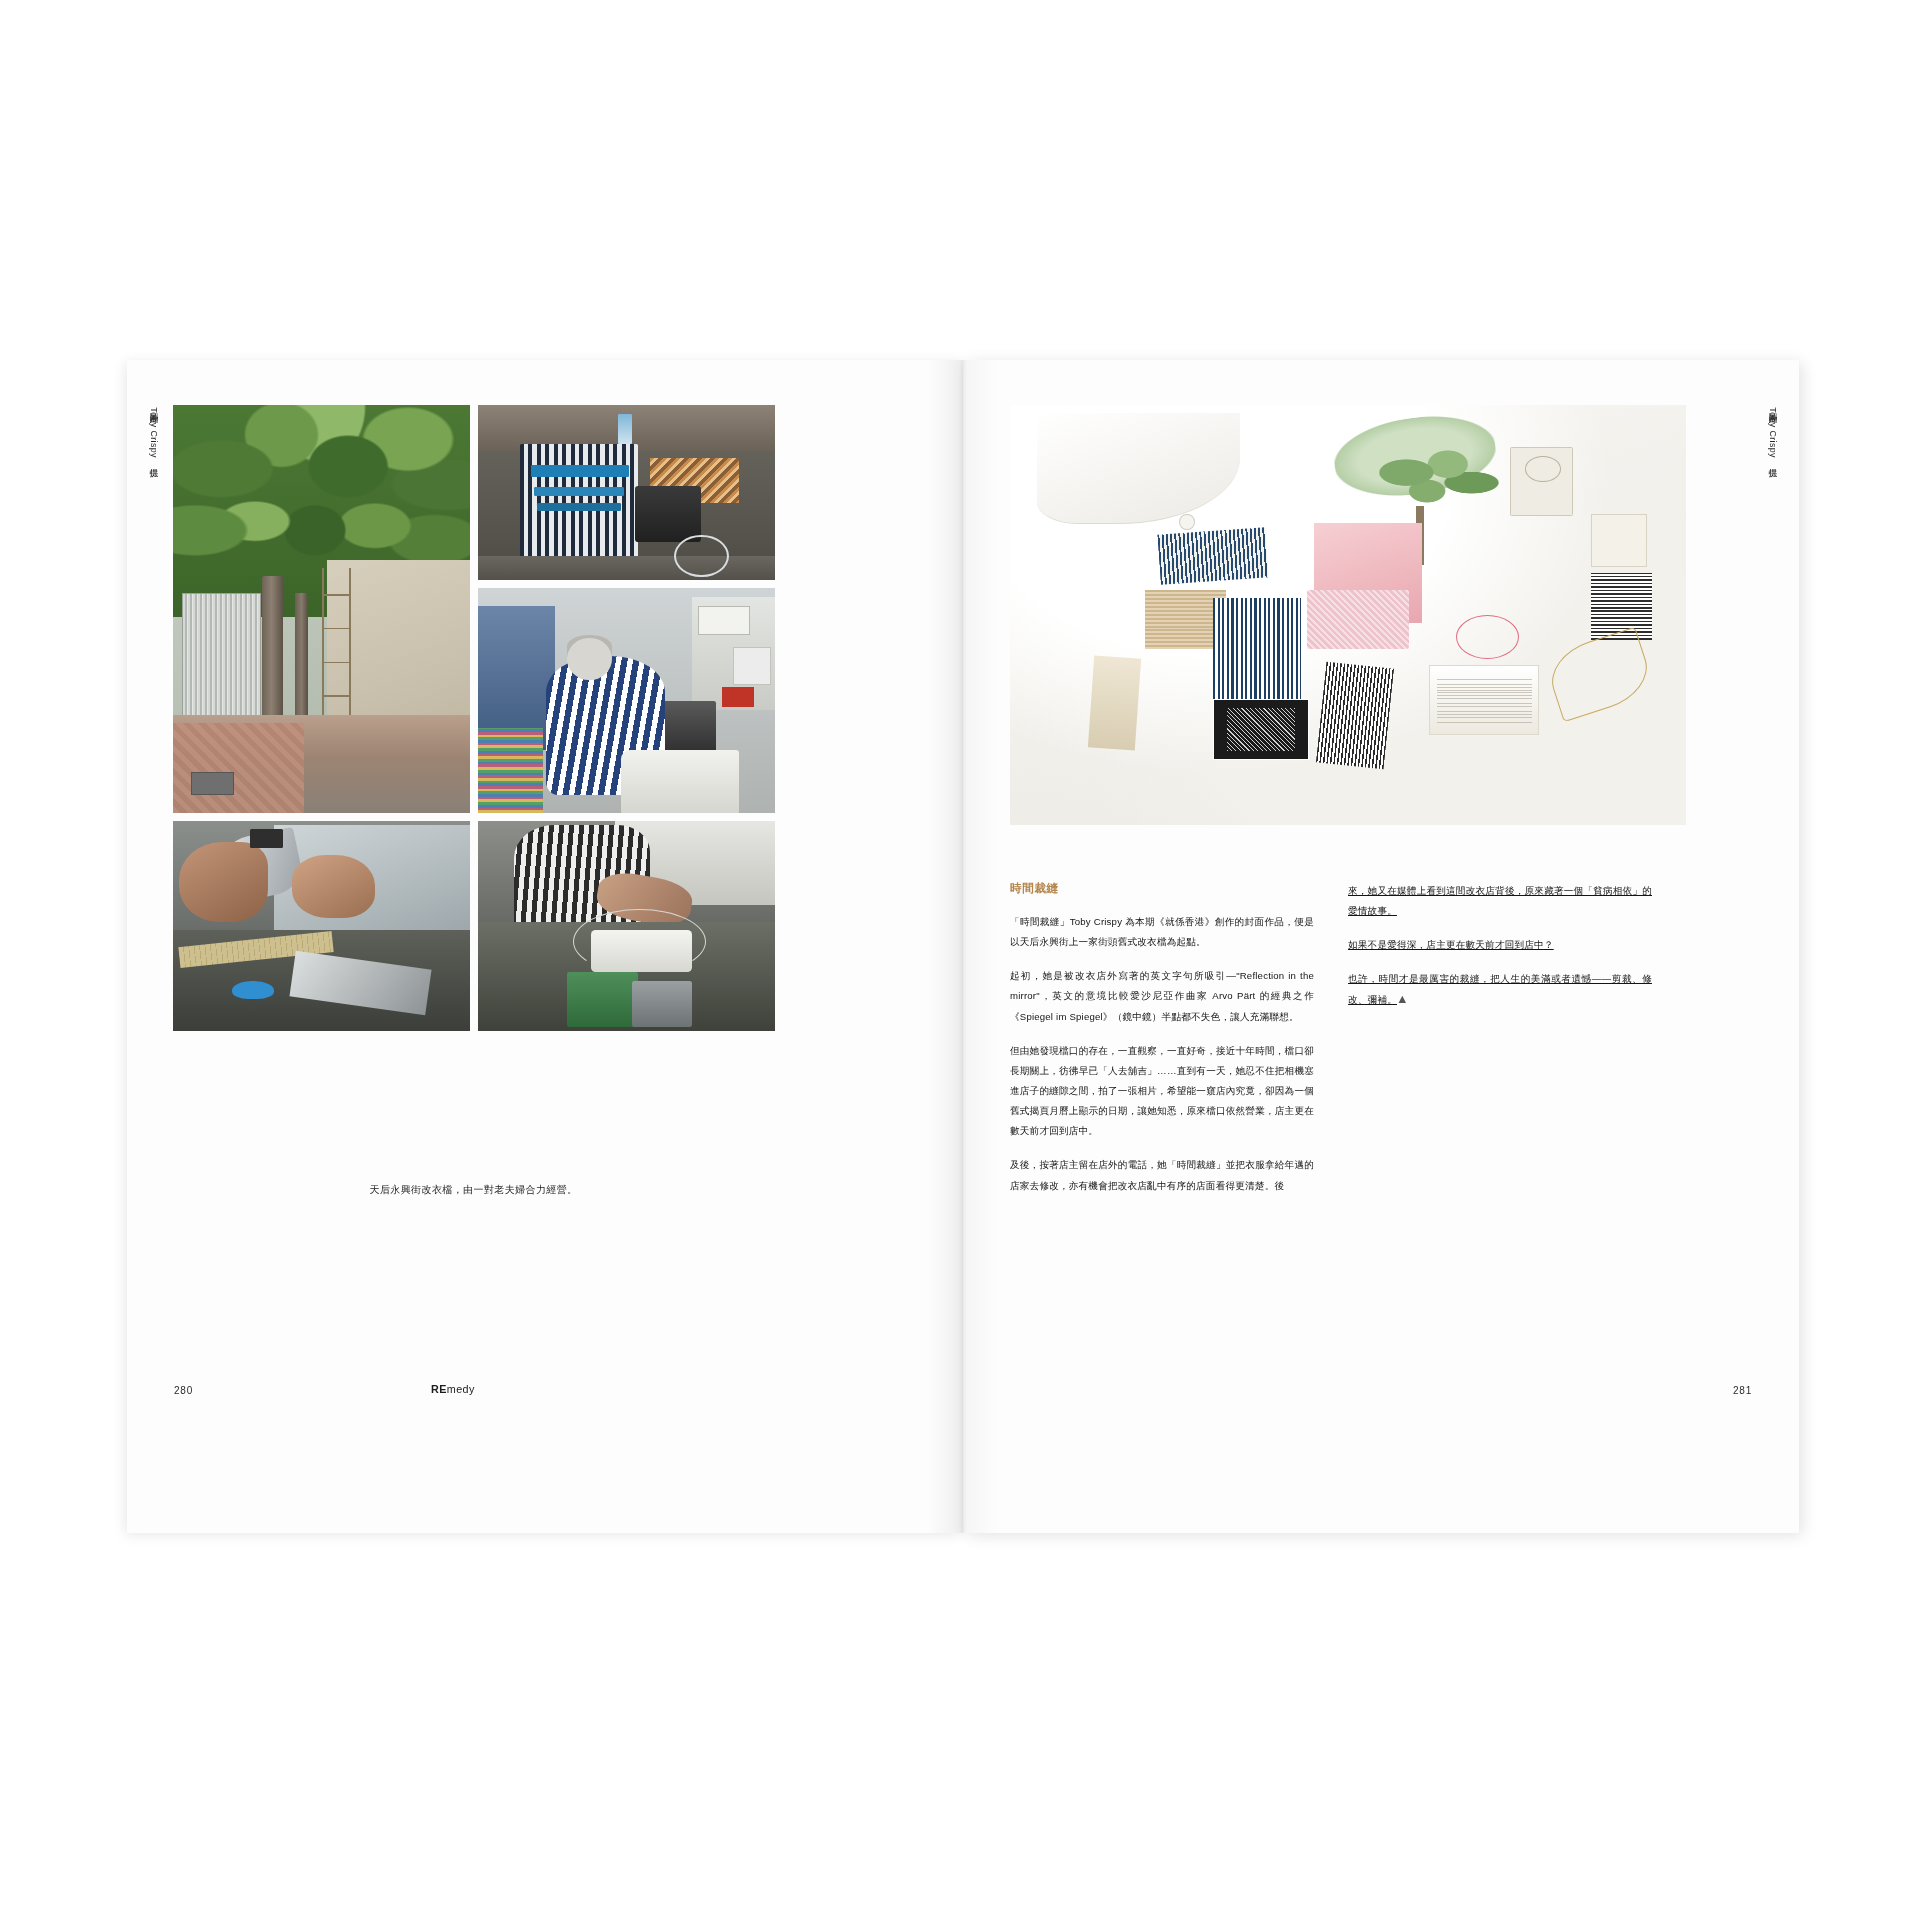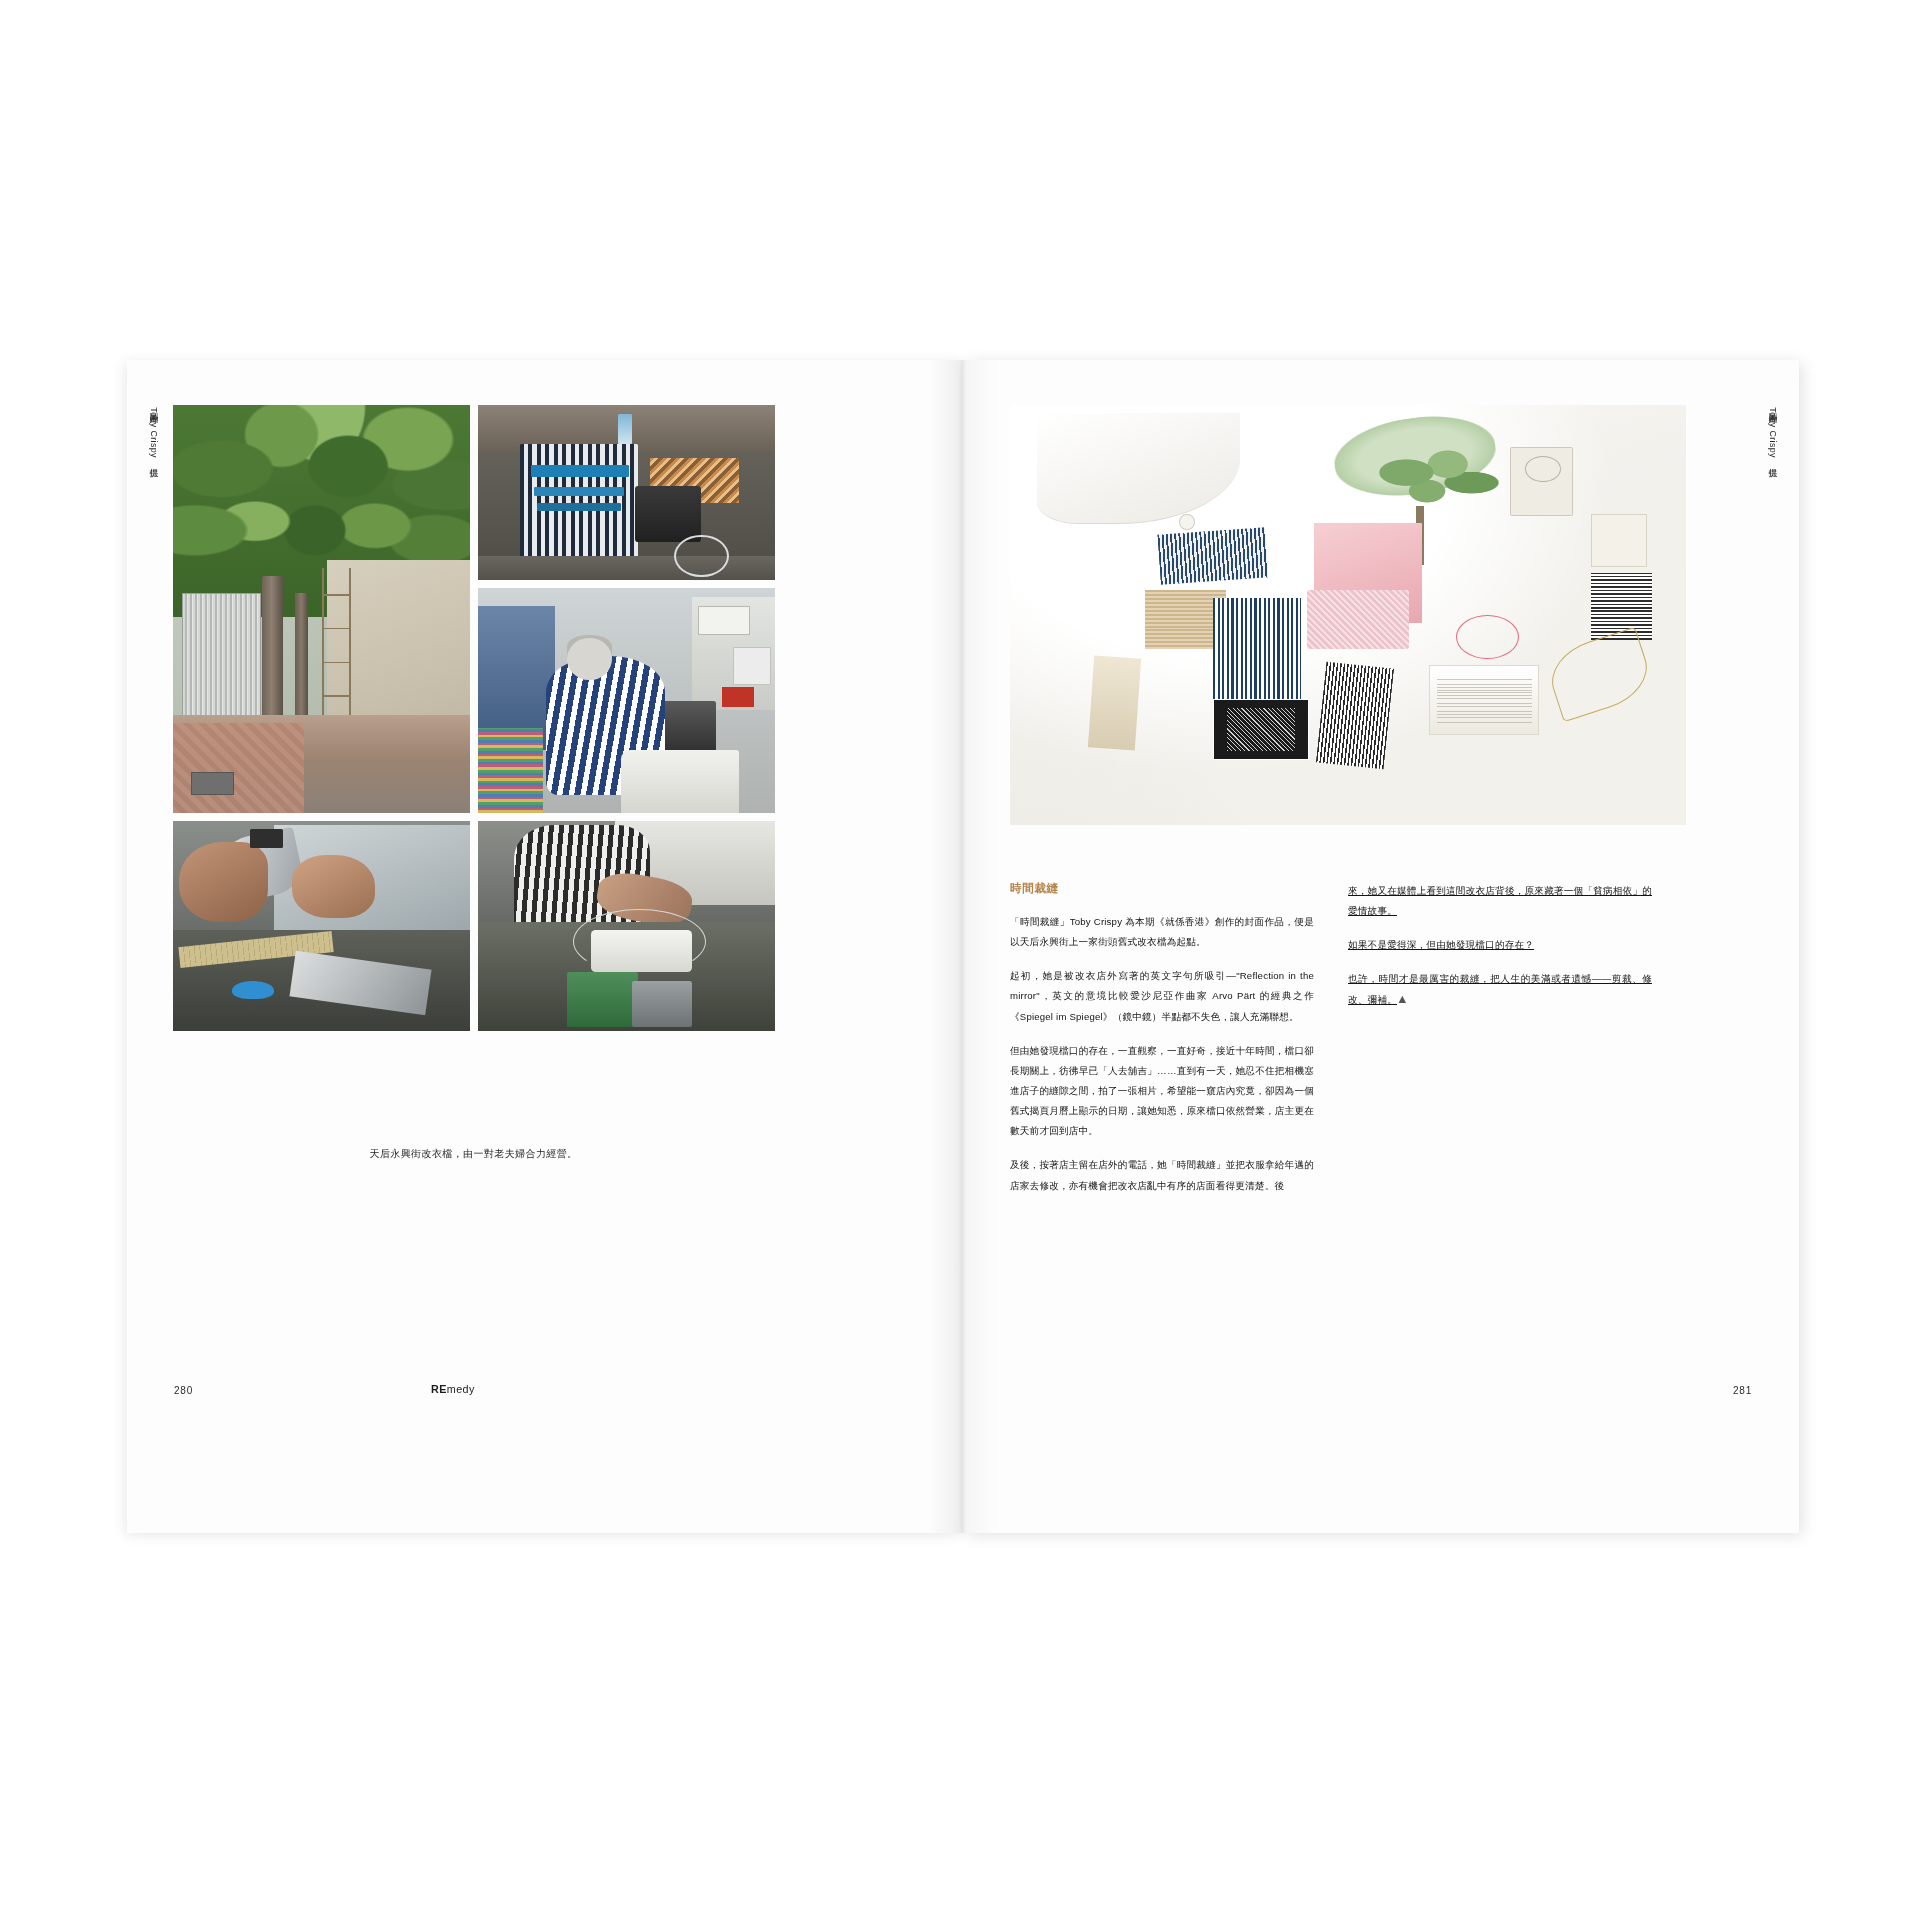--- a/index.html
+++ b/index.html
@@ -407,20 +407,21 @@
     transform: rotate(4deg);
   }
 
   
   .caption-left {
     position:absolute;
     font-size: 10px;
     color:#1f1f1f;
     letter-spacing: 0.4px;
     line-height: 1.6;
+    margin-top: 36px;
   }
   .article-heading {
     position:absolute;
     font-size: 11.6px;
     font-weight: bold;
     color:#b4854b;
     letter-spacing: 0.6px;
   }
   .col {
     position:absolute;
@@ -589,21 +590,21 @@
 
     <div class="col" id="col-left" style="left:47px; top:552px;">
         <p>「時間裁縫」Toby Crispy 為本期《就係香港》創作的封面作品，便是以天后永興街上一家街頭舊式改衣檔為起點。</p>
         <p>起初，她是被改衣店外寫著的英文字句所吸引—"Reflection in the mirror"，英文的意境比較愛沙尼亞作曲家 Arvo Pärt 的經典之作《Spiegel im Spiegel》（鏡中鏡）半點都不失色，讓人充滿聯想。</p>
         <p>但由她發現檔口的存在，一直觀察，一直好奇，接近十年時間，檔口卻長期關上，彷彿早已「人去舖吉」……直到有一天，她忍不住把相機塞進店子的縫隙之間，拍了一張相片，希望能一窺店內究竟，卻因為一個舊式揭頁月曆上顯示的日期，讓她知悉，原來檔口依然營業，店主更在數天前才回到店中。</p>
         <p>及後，按著店主留在店外的電話，她「時間裁縫」並把衣服拿給年邁的店家去修改，亦有機會把改衣店亂中有序的店面看得更清楚。後</p>
       </div>
 
     <div class="col" id="col-right" style="left:385px; top:521px;text-decoration:underline;">
         <p>來，她又在媒體上看到這間改衣店背後，原來藏著一個「貧病相依」的愛情故事。</p>
-        <p>如果不是愛得深，但由她發現檔口的存在？</p>
+        <p>如果不是愛得深，店主更在數天前才回到店中？</p>
         <p>也許，時間才是最厲害的裁縫，把人生的美滿或者遺憾——剪裁、修改、彌補。<span class="endmark"></span></p>
       </div>
 
     <div class="folio" style="right:47px; top:1025px;">281</div>
   </div>
 
   <div id="gutter"></div>
 </div>
 
 

